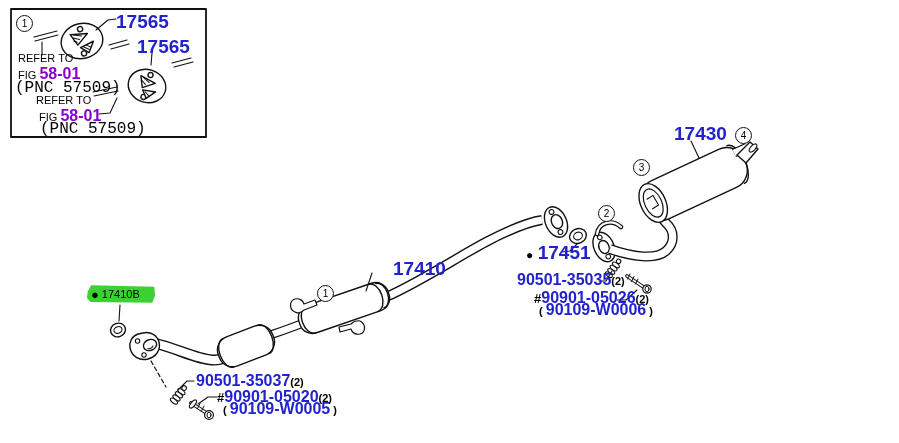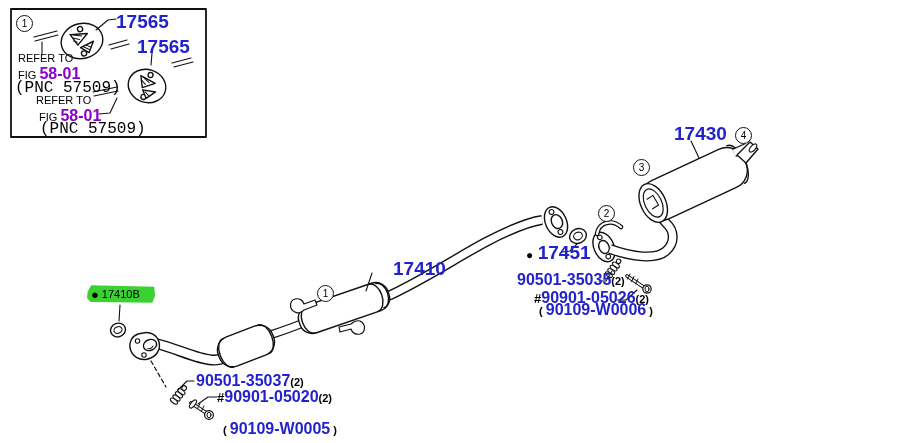--- a/index.html
+++ b/index.html
@@ -221,15 +221,15 @@
 
   <span class="lbl" style="left:512px;top:243px;margin-left:14px;"><span class="bullet">●</span>
     <span class="pn">17451</span></span>
 
   <span class="lbl" style="left:517px;top:272px;"><span class="pn-sm">90501-35035</span><span class="blk">(2)</span></span>
   <span class="lbl" style="left:534px;top:290px;"><span class="hash">#</span><span class="pn-sm">90901-05026</span><span class="blk">(2)</span></span>
   <span class="lbl" style="left:539px;top:302px;"><span class="blk">( </span><span class="pn-sm">90109-W0006</span><span class="blk"> )</span></span>
 
   <span class="lbl" style="left:196px;top:373px;"><span class="pn-sm">90501-35037</span><span class="blk">(2)</span></span>
   <span class="lbl" style="left:217px;top:389px;"><span class="hash">#</span><span class="pn-sm">90901-05020</span><span class="blk">(2)</span></span>
-  <span class="lbl" style="left:223px;top:401px;margin-top:20px;"><span class="blk">( </span><span class="pn-sm">90109-W0005</span><span class="blk"> )</span></span>
+  <span class="lbl" style="left:223px;top:401px;"><span class="blk">( </span><span class="pn-sm">90109-W0005</span><span class="blk"> )</span></span>
 
 </div>
 
 </body></html>

